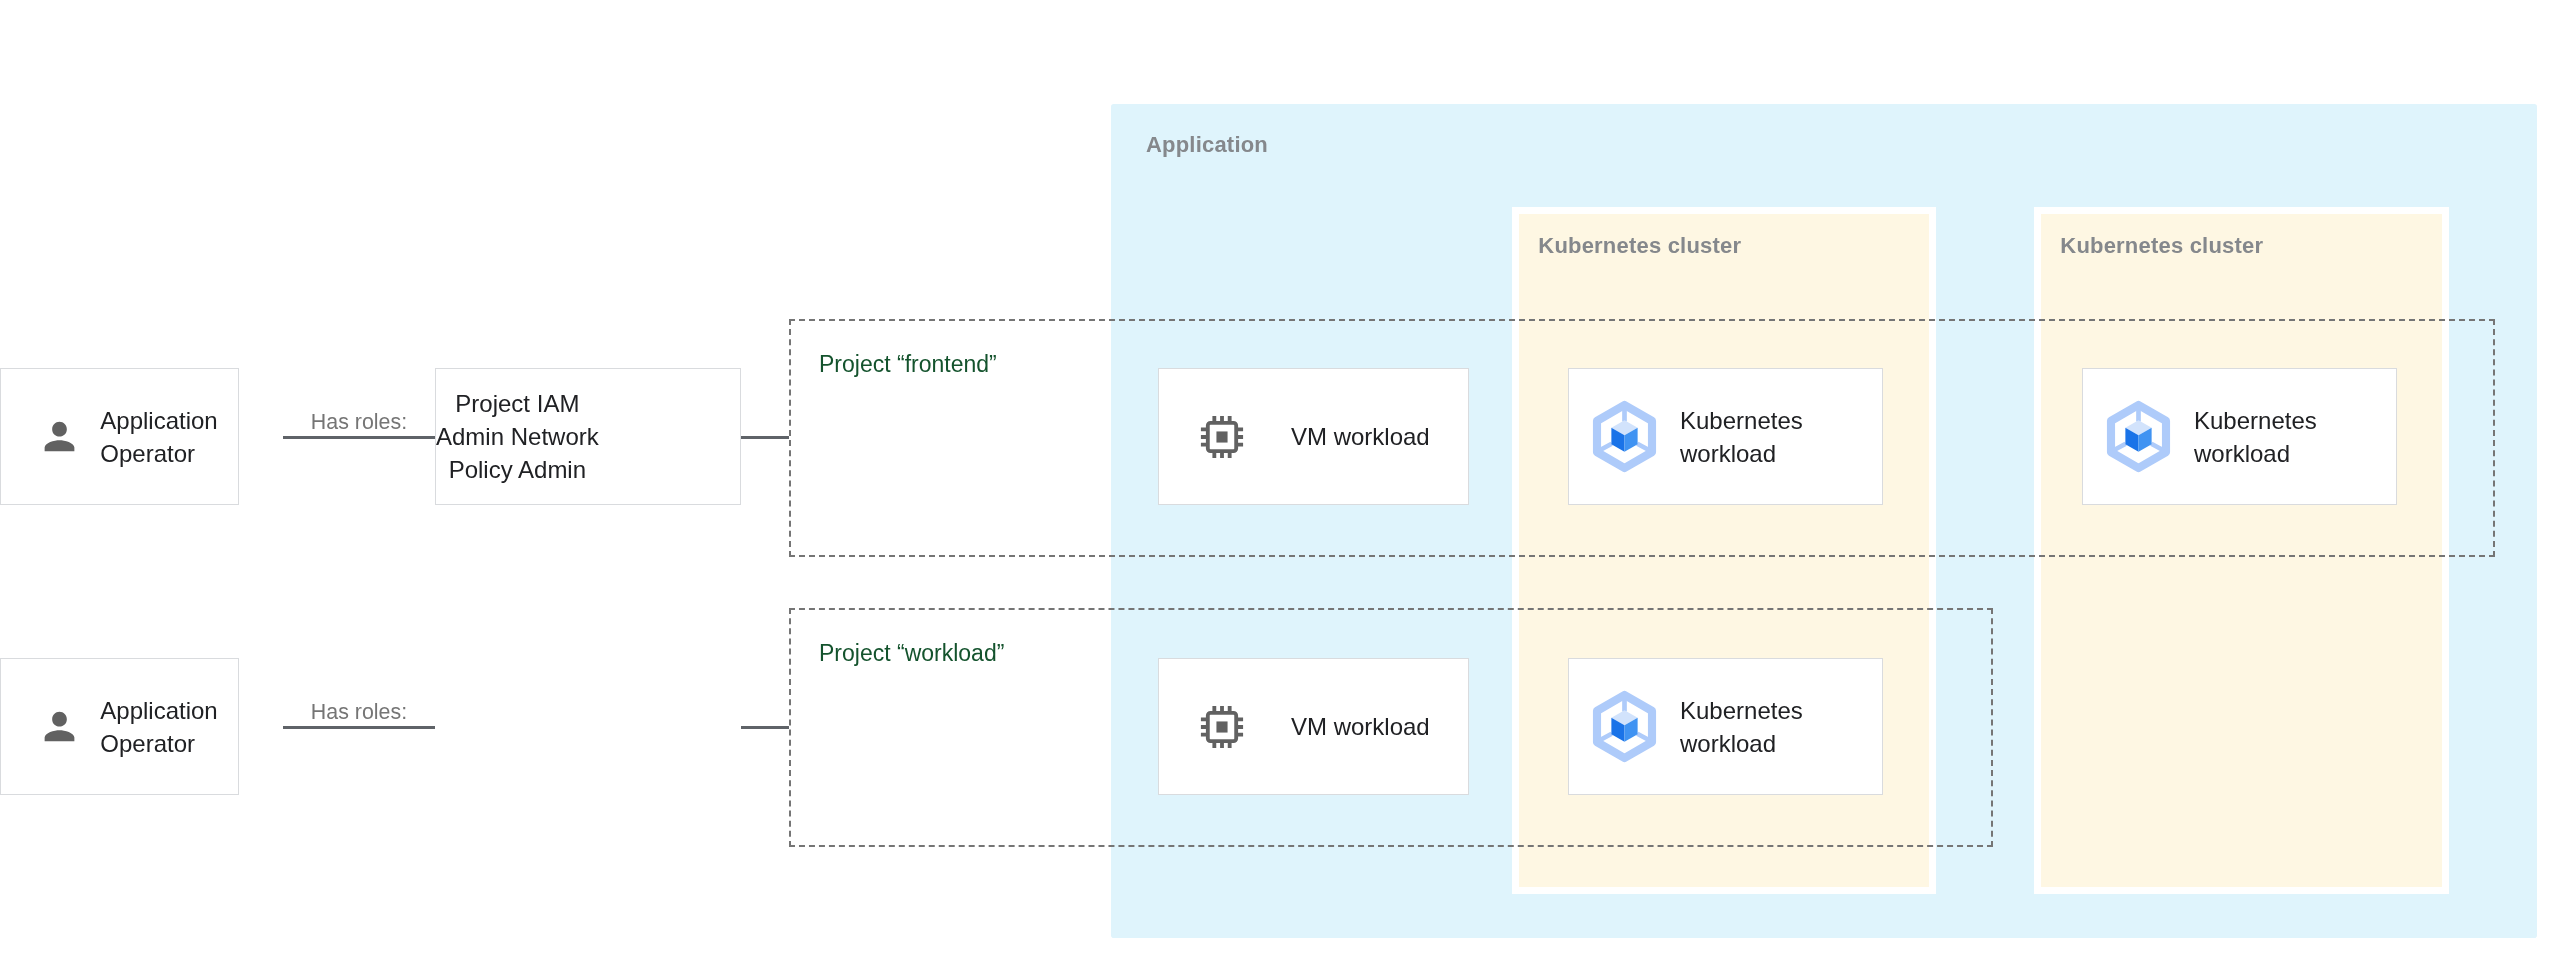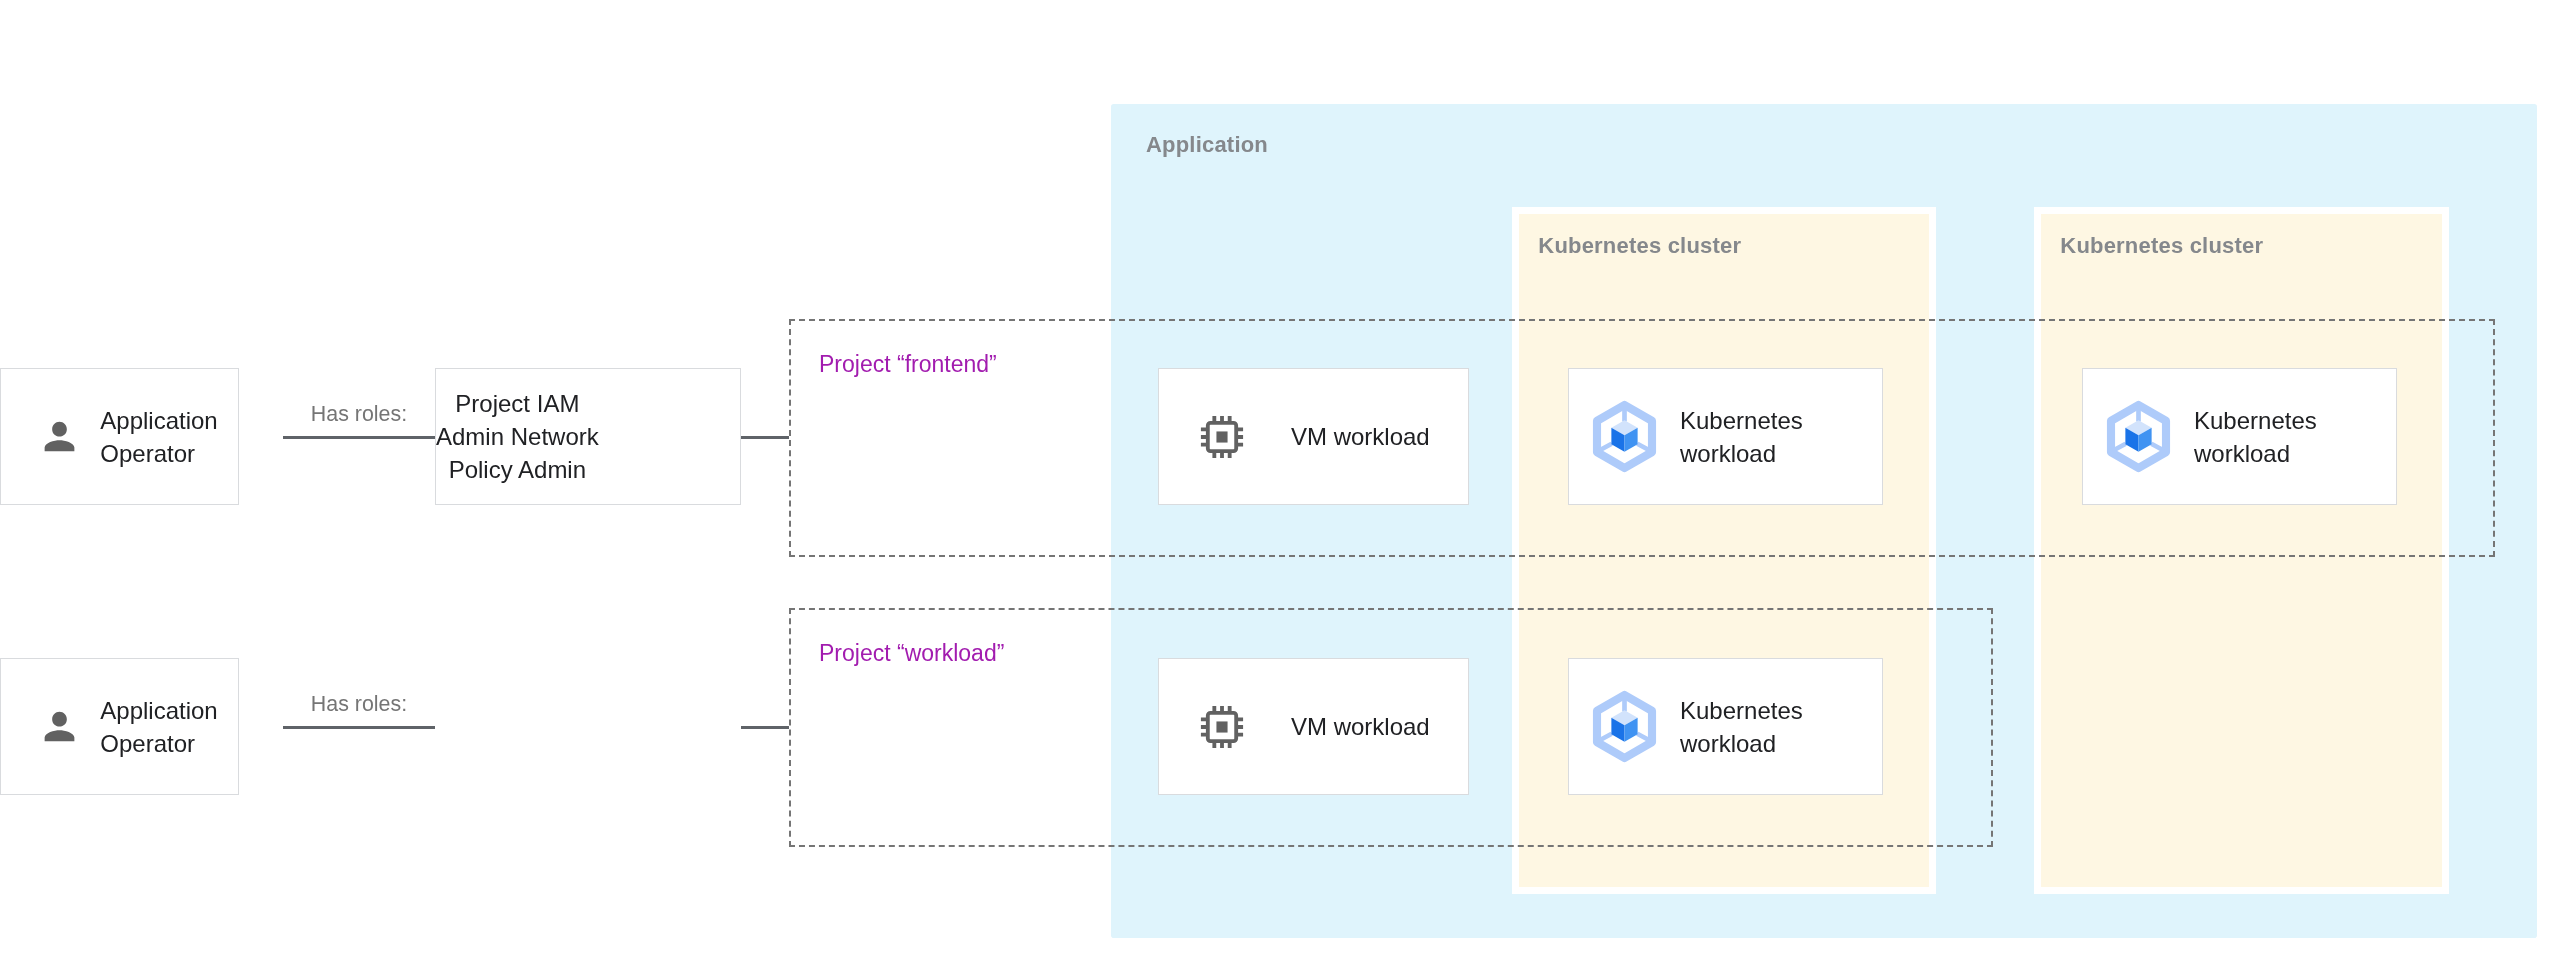--- a/index.html
+++ b/index.html
@@ -14,21 +14,21 @@
   .cluster{position:absolute;top:207px;height:687px;background:#FEF7E3;
            border:7px solid #ffffff;box-sizing:border-box;z-index:2;}
   .cluster-1{left:1512px;width:424px;}
   .cluster-2{left:2034px;width:415px;}
   .cluster-label{position:absolute;left:19.3px;top:18.6px;}
 
   
   .proj{position:absolute;border:2.1px dashed #757575;box-sizing:border-box;z-index:3;}
   .proj-frontend{left:789px;top:319px;width:1706px;height:238px;}
   .proj-backend{left:789px;top:608px;width:1204px;height:239px;}
-  .proj-label{position:absolute;left:28px;top:30px;font-size:23px;color:#a21caf;}
+  .proj-label{position:absolute;left:28px;top:30px;font-size:23px;color:#14532d;}
 
   
   .node{position:absolute;background:#ffffff;border:1.4px solid #D9DBDE;box-sizing:border-box;
         display:flex;align-items:center;z-index:4;}
   .node-text{font-size:24px;line-height:33px;color:#202124;}
   .row1{top:368px;height:137px;}
   .row2{top:658px;height:137px;}
   .actor-node{left:0;width:239px;padding-left:37px;}
   .actor-node .node-text{width:169px;margin-left:19.3px;}
   .role-node{left:435px;width:306px;text-align:center;}
@@ -40,21 +40,21 @@
   .k8s-2{left:2082px;}
   .k8s-node .node-text{width:162px;margin-left:18px;}
 
   
   .connector{position:absolute;height:2.8px;background:#5F6368;z-index:2;}
   .conn-a{left:283px;width:152px;}
   .conn-b{left:741px;width:48px;}
   .conn-r1{top:436px;}
   .conn-r2{top:726px;}
   .rel-label{position:absolute;left:283px;width:152px;text-align:center;
-             font-size:21.4px;color:#757575;z-index:2;}
+             font-size:21.4px;color:#757575;z-index:2;margin-top:8px;}
   .rel-r1{top:402px;}
   .rel-r2{top:692px;}
 
   .icon{flex-shrink:0;}
 </style>
 </head>
 <body>
 
 <div class="stage">
 

